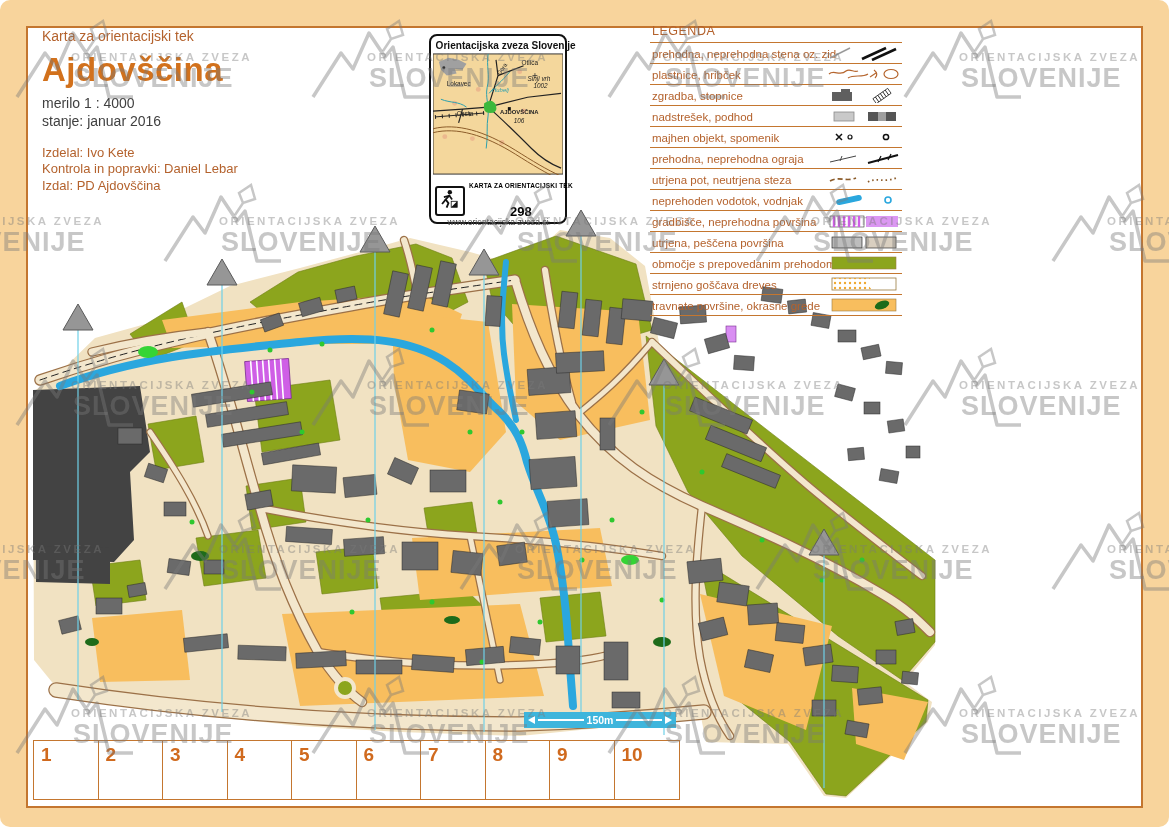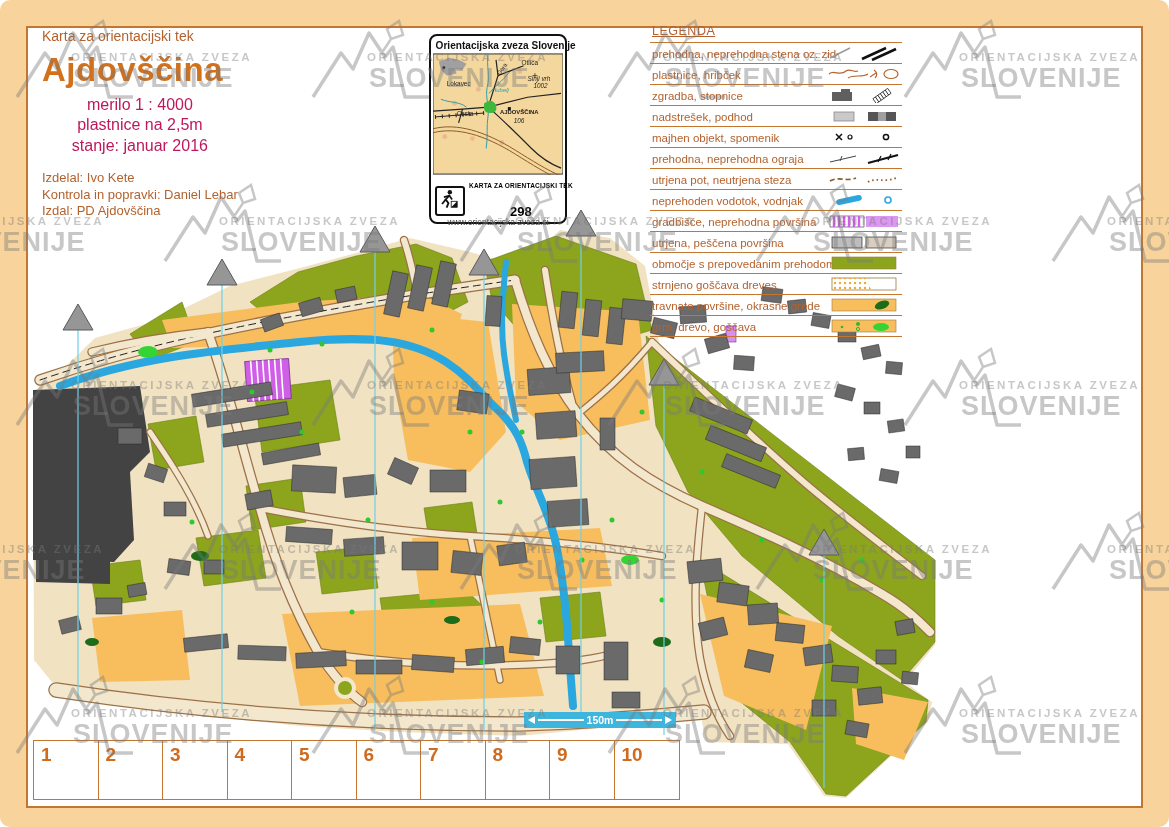--- a/index.html
+++ b/index.html
@@ -6,26 +6,26 @@
   .page{position:relative;width:1169px;height:827px;background:var(--peach);
         font-family:"Liberation Sans","DejaVu Sans",sans-serif;overflow:hidden;border-radius:10px;}
   .panel{position:absolute;left:26px;top:26px;width:1113px;height:778px;
          background:#fff;border:2px solid var(--frame);}
   .map-svg{position:absolute;left:0;top:0;width:1169px;height:827px;}
 
   
   .title-block{position:absolute;left:42px;top:28px;color:var(--txt);}
   .kicker{font-size:14px;}
   .map-title{font-size:33px;font-weight:bold;color:var(--title);margin:7px 0 6px 0;letter-spacing:.5px;}
-  .spec{font-size:16px;color:#be185d;line-height:1.27;text-align:center;}
+  .spec{font-size:14px;color:#404040;line-height:1.27;}
   .credits{margin-top:14px;font-size:13px;line-height:1.28;}
 
   
   .legend{position:absolute;left:650px;top:24px;width:252px;}
-  .legend-title{font-size:12.5px;color:var(--txt);letter-spacing:.5px;margin:0 0 4px 2px;text-decoration:underline;}
+  .legend-title{font-size:12.5px;color:var(--txt);letter-spacing:.5px;margin:0 0 4px 2px;}
   .lg-row{position:relative;height:20px;line-height:19px;border-bottom:1px solid var(--frame);white-space:nowrap;}
   .lg-row:first-of-type{border-top:1px solid var(--frame);}
   .lg-label{font-size:11.5px;color:var(--txt);margin-left:2px;}
   .lg-sym{position:absolute;right:0;top:2px;width:74px;height:16px;}
   .lg-sym svg{display:block;}
 
   
   .inset{position:absolute;left:429px;top:34px;width:138px;background:#fff;
          border:2px solid #111;border-radius:8px;padding:2px 2px 3px 2px;box-sizing:border-box;}
   .inset-header{font-size:10.5px;font-weight:bold;color:#111;text-align:center;white-space:nowrap;
@@ -274,21 +274,20 @@
         <polygon points="649,385 679,385 664,359" fill="#969696" stroke="#5a5a5a" stroke-width="1"></polygon>
         <line x1="824" y1="555" x2="824" y2="788" style="stroke:var(--cyan)" stroke-width="1.2"></line>
         <polygon points="809,555 839,555 824,529" fill="#969696" stroke="#5a5a5a" stroke-width="1"></polygon>
       </g>
   </svg>
 
   <div class="title-block">
     <div class="kicker">Karta za orientacijski tek</div>
     <div class="map-title">Ajdovščina</div>
     <div class="spec">merilo 1 : 4000</div>
-    <div class="spec">plastnice na 2,5m</div>
     <div class="spec">stanje: januar 2016</div>
     <div class="credits">
       <div>Izdelal: Ivo Kete</div>
       <div>Kontrola in popravki: Daniel Lebar</div>
       <div>Izdal: PD Ajdovščina</div>
     </div>
   </div>
 
   <div class="legend">
     <div class="legend-title">LEGENDA</div>
@@ -391,29 +390,20 @@
                 </pattern>
               </defs>
               <rect x="4" y="2" width="64" height="12" fill="#fff" stroke="#9a7a40" stroke-width="0.8"></rect>
               <path d="M4,2 h38 q-4,6 2,12 h-40 Z" fill="url(#dotp)"></path>
             </svg>
           </span></div>
         <div class="lg-row"><span class="lg-label">travnate površine, okrasne grede</span><span class="lg-sym">
             <svg width="74" height="16">
               <rect x="4" y="2" width="64" height="12" fill="#f8be5e" stroke="#9a7a40" stroke-width="0.6"></rect>
               <ellipse cx="54" cy="8" rx="7.5" ry="4" transform="rotate(-20 54 8)" fill="#1e6b1a"></ellipse>
-            </svg>
-          </span></div>
-        <div class="lg-row"><span class="lg-label">grm, drevo, goščava</span><span class="lg-sym">
-            <svg width="74" height="16">
-              <rect x="4" y="2" width="64" height="12" fill="#f8be5e" stroke="#9a7a40" stroke-width="0.6"></rect>
-              <circle cx="14" cy="9" r="1.3" fill="#2db82d"></circle>
-              <circle cx="30" cy="6" r="2" fill="#2db82d"></circle>
-              <circle cx="30" cy="11" r="1.6" fill="none" stroke="#2db82d" stroke-width="1"></circle>
-              <ellipse cx="53" cy="9" rx="8" ry="4" fill="#35d435"></ellipse>
             </svg>
           </span></div>
       </div>
   </div>
 
   <div class="inset">
     <div class="inset-header">Orientacijska zveza Slovenije</div>
     <svg class="inset-map" viewBox="0 0 132 122">
       <rect x="0" y="0" width="132" height="122" fill="#f4d79c" stroke="#333" stroke-width="1"></rect>
       <g fill="#e7a084" opacity="0.55">

